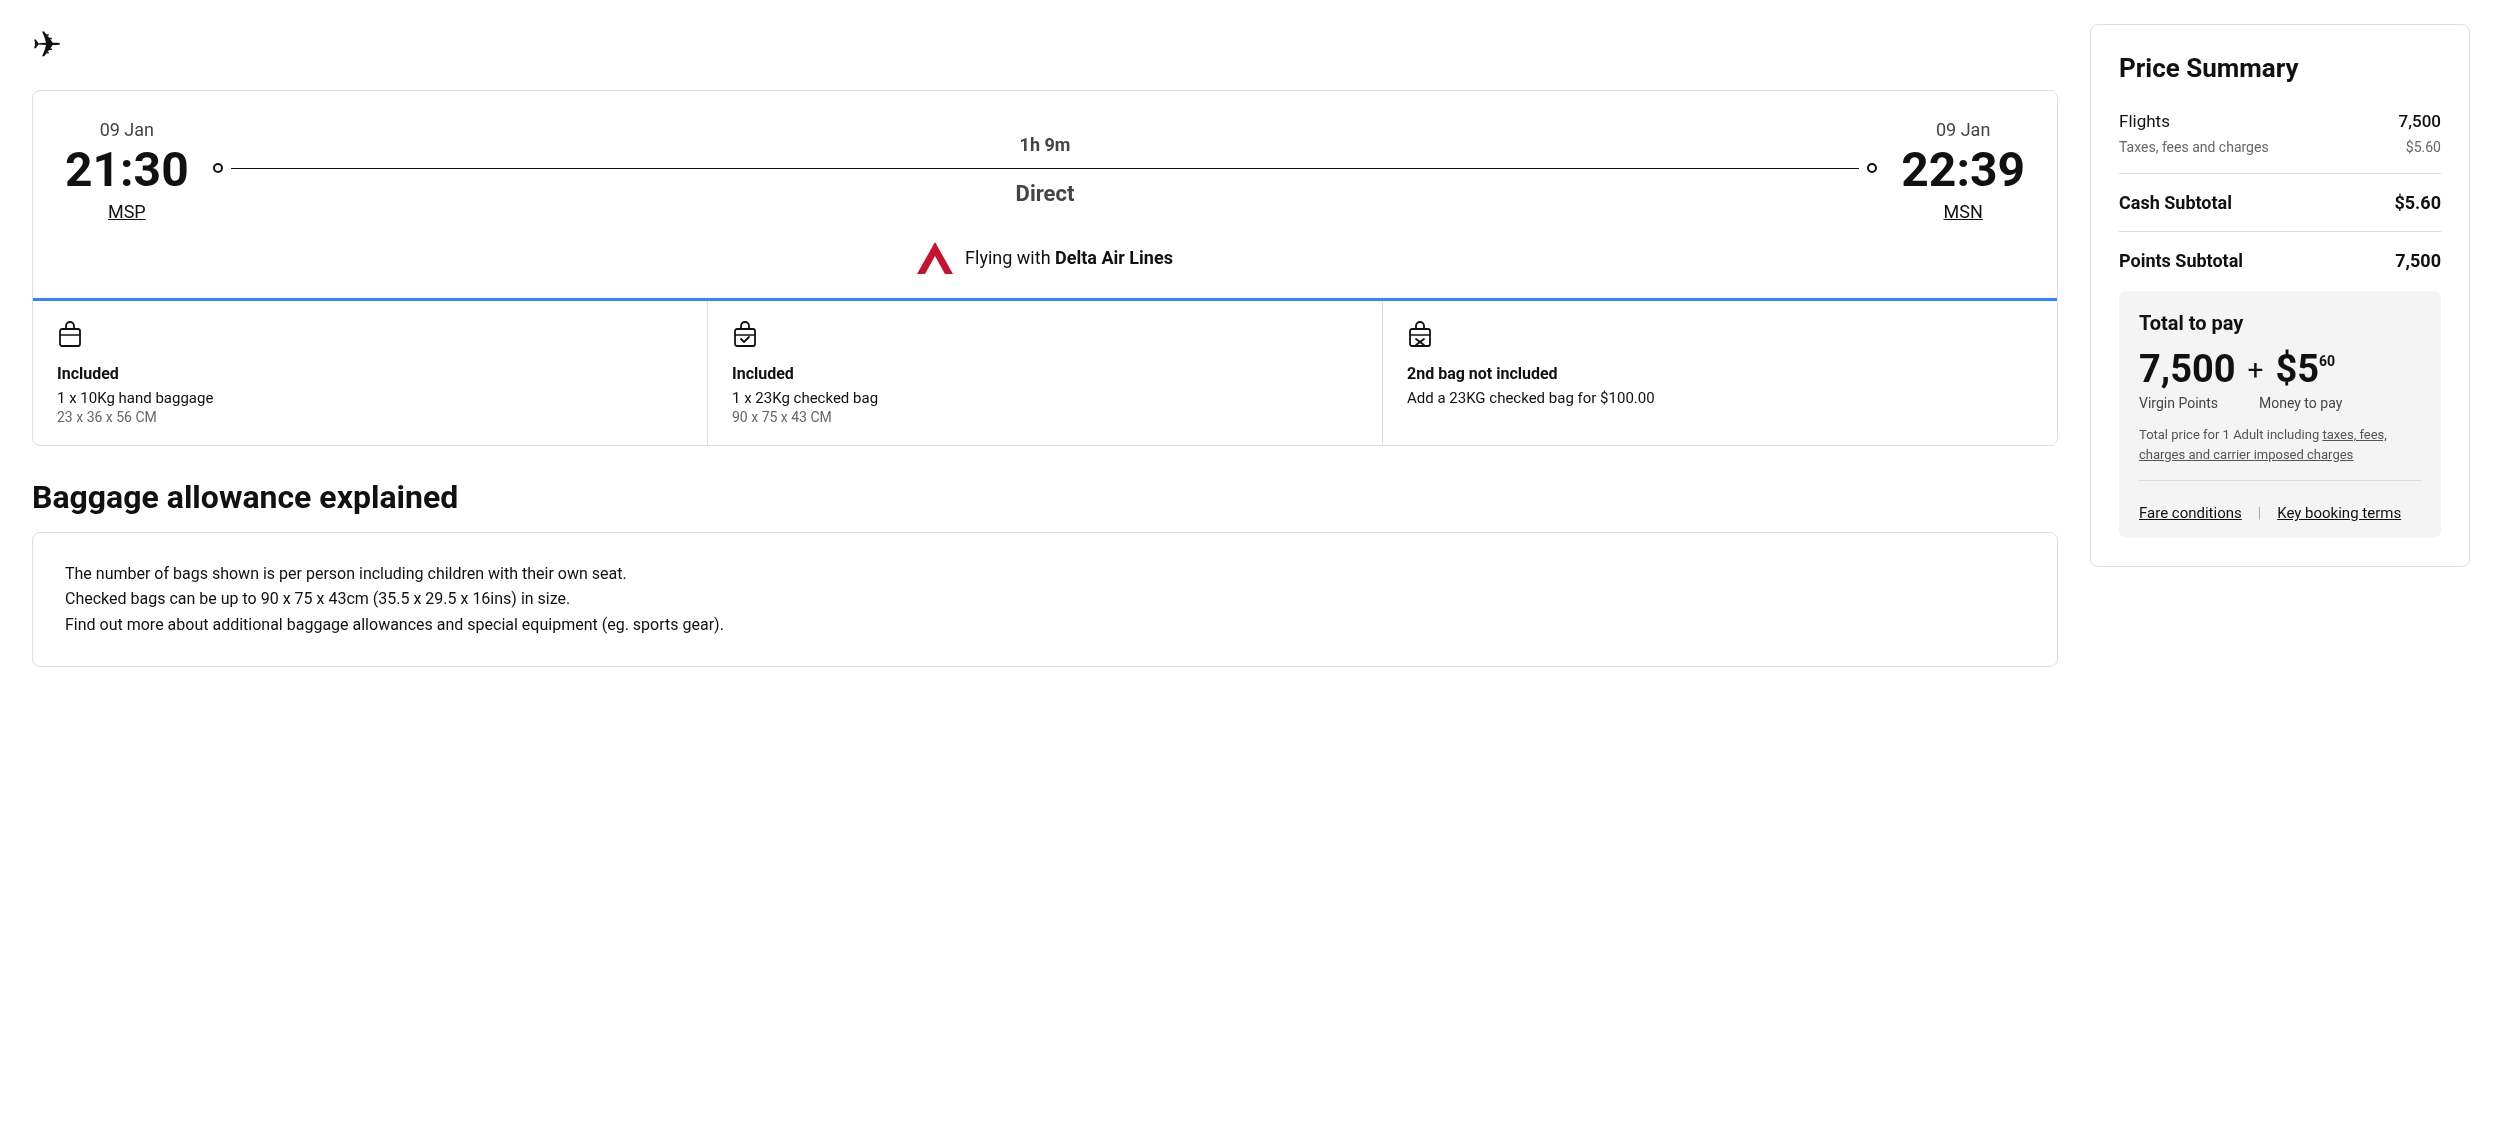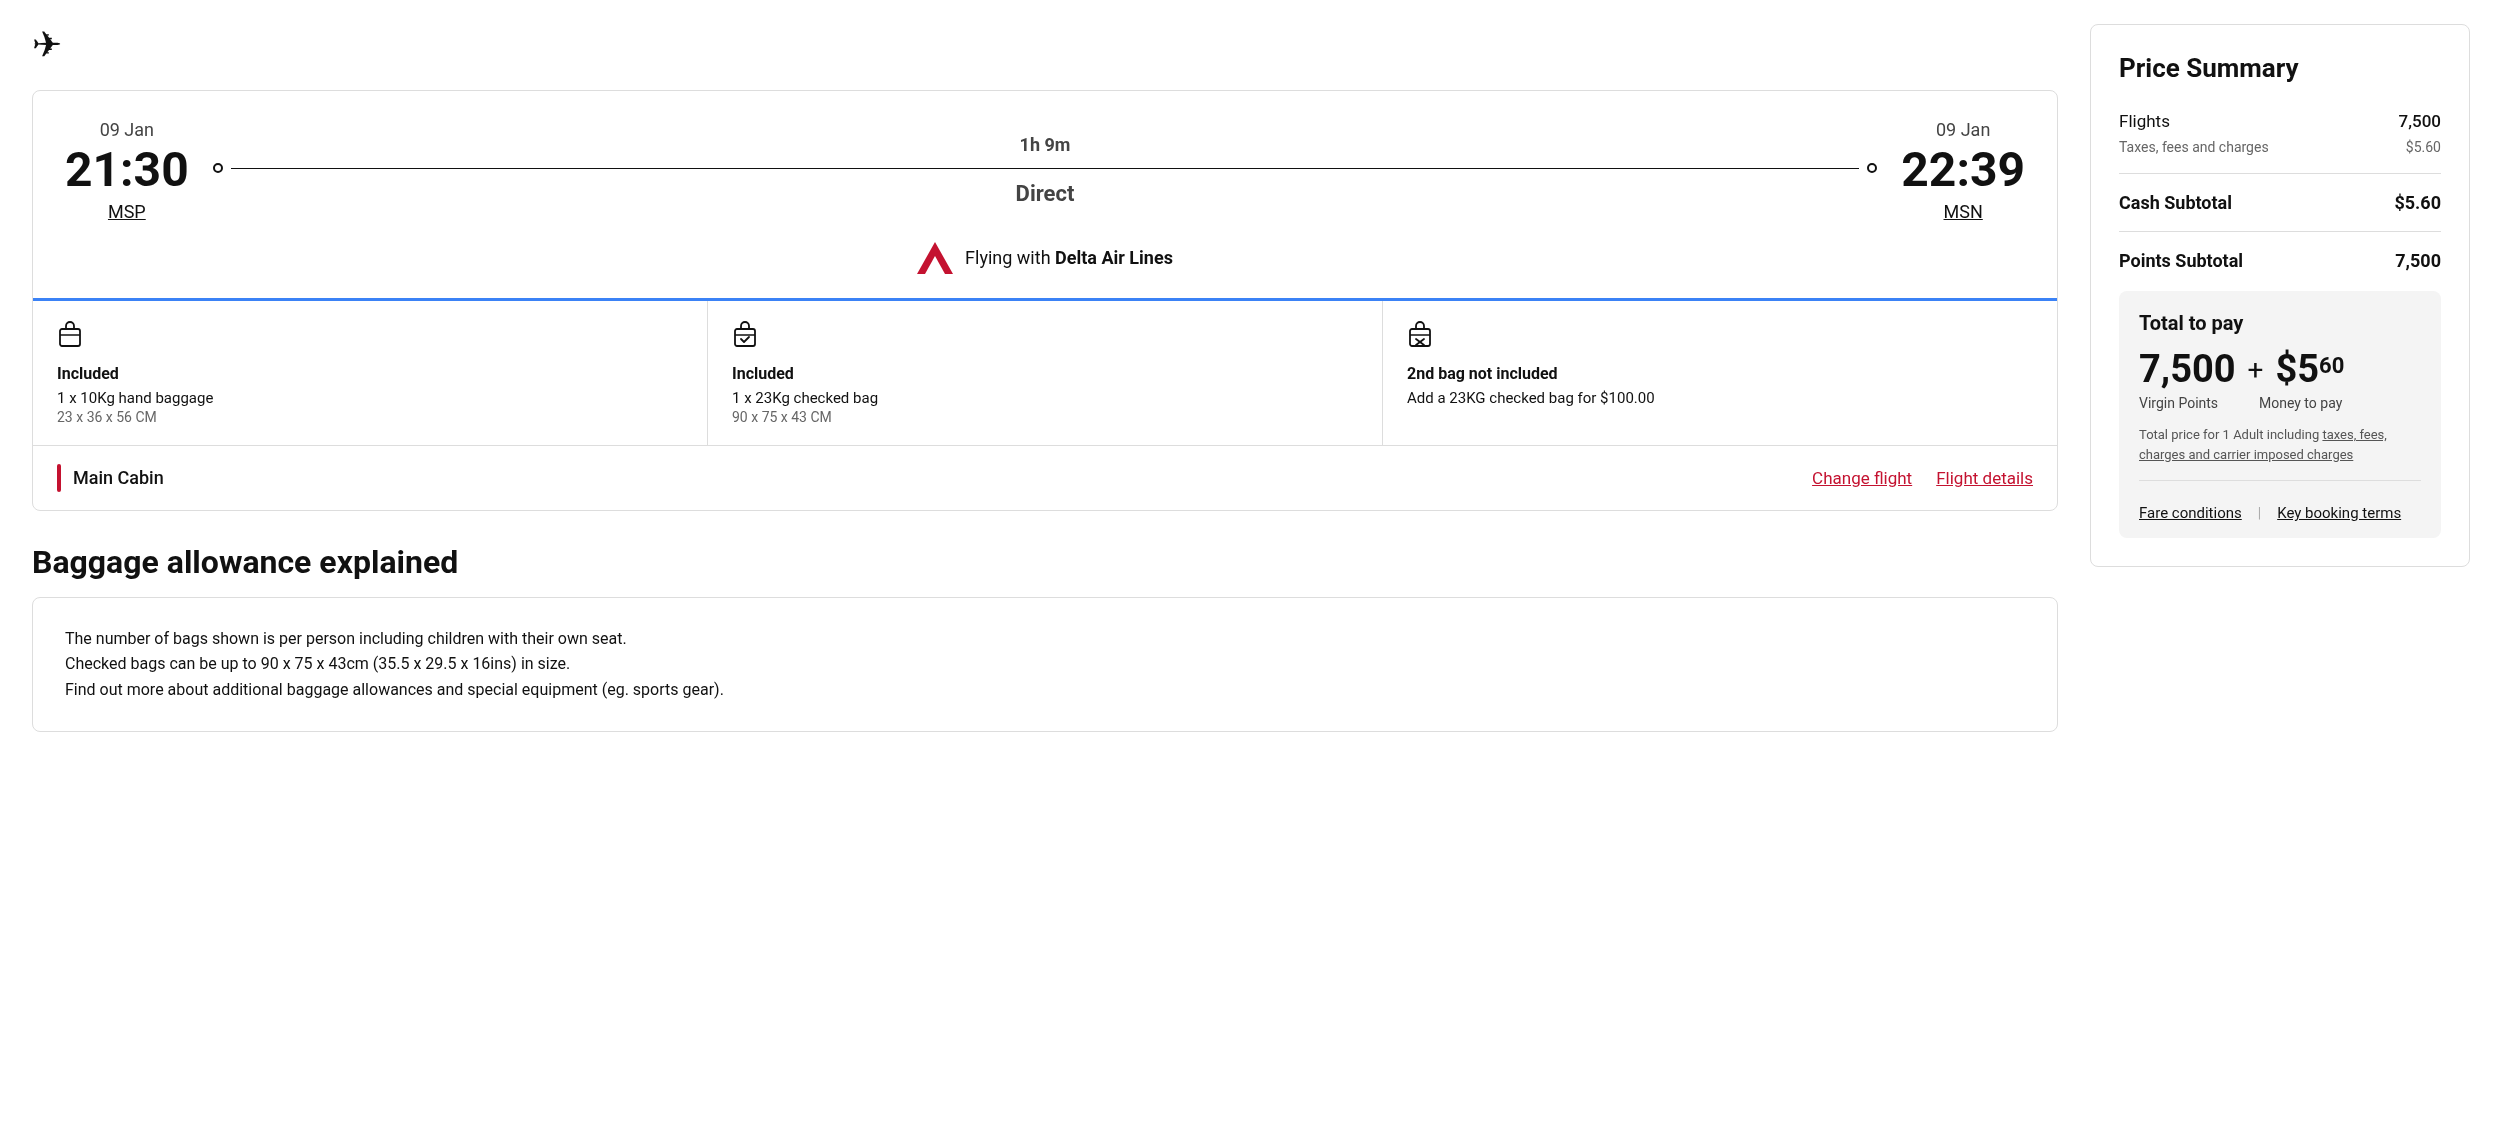--- a/index.html
+++ b/index.html
@@ -295,21 +295,21 @@
     .total-cash-wrapper {
       display: inline-flex;
       align-items: flex-start;
     }
     .total-cash {
       font-size: 38px;
       font-weight: 700;
       color: #111;
     }
     .total-cash-sup {
-      font-size: 22px;
+      font-size: 14px;
       font-weight: 700;
       color: #111;
       margin-top: 6px;
     }
     .total-labels {
       display: flex;
       align-items: center;
       gap: 12px;
       margin-bottom: 14px;
     }
@@ -440,30 +440,20 @@
               <line x1="3" y1="14" x2="23" y2="14" stroke="#111" stroke-width="1.5"></line>
               <line x1="9" y1="18" x2="17" y2="24" stroke="#111" stroke-width="1.8" stroke-linecap="round"></line>
               <line x1="17" y1="18" x2="9" y2="24" stroke="#111" stroke-width="1.8" stroke-linecap="round"></line>
             </svg>
           </div>
           <div class="baggage-title">2nd bag not included</div>
           <div class="baggage-desc">Add a 23KG checked bag for $100.00</div>
         </div>
       </div>
 
-      <div class="cabin-section">
-        <div class="cabin-label-wrapper">
-          <div class="cabin-accent"></div>
-          <span class="cabin-label">Main Cabin</span>
-        </div>
-        <div class="cabin-actions">
-          <button class="cabin-link">Change flight</button>
-          <button class="cabin-link">Flight details</button>
-        </div>
-      </div>
     </div>
 
     <div>
       <h2 class="baggage-allowance-title">Baggage allowance explained</h2>
       <div class="baggage-allowance-card">
         <div class="baggage-allowance-text">
           <p>The number of bags shown is per person including children with their own seat.</p>
           <p>Checked bags can be up to 90 x 75 x 43cm (35.5 x 29.5 x 16ins) in size.</p>
           <p>Find out more about additional baggage allowances and special equipment (eg. sports gear).</p>
         </div>

